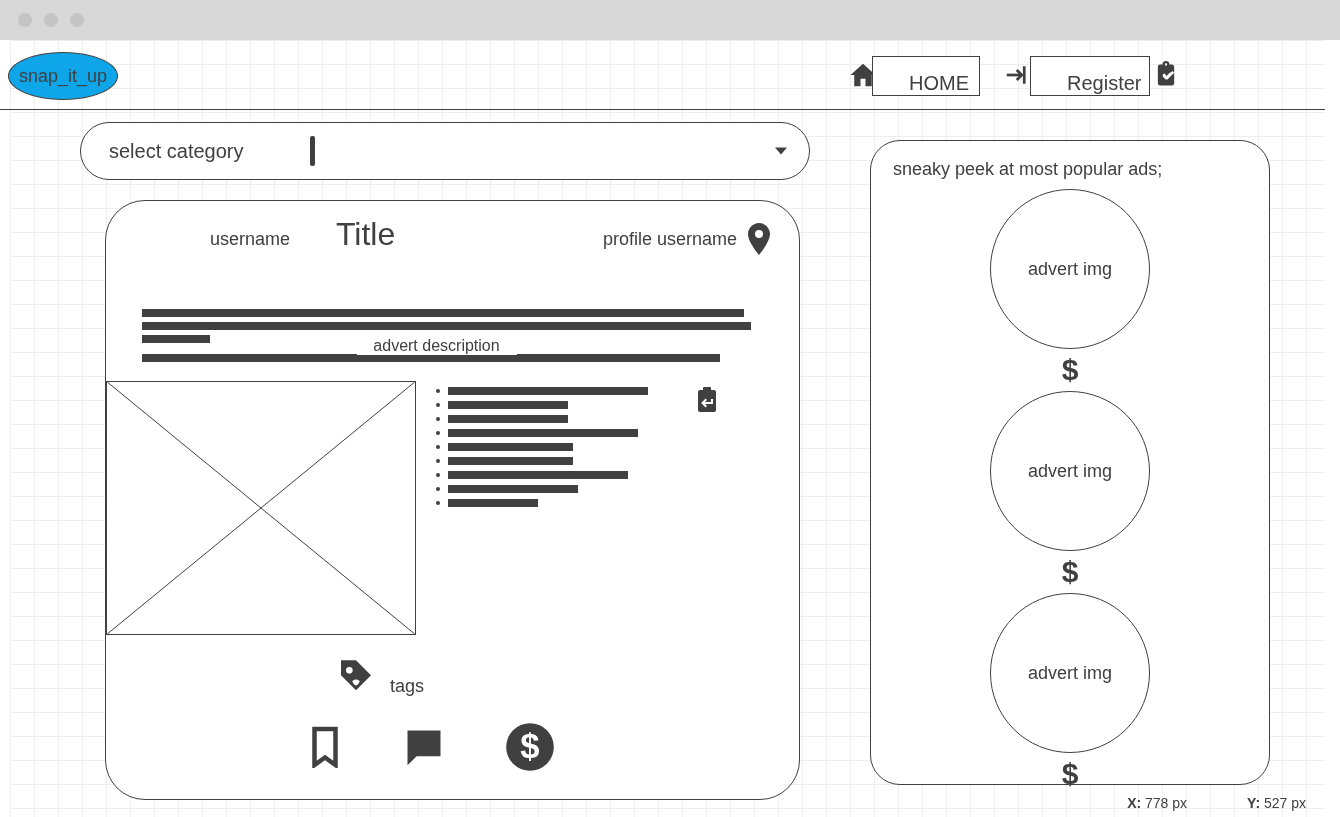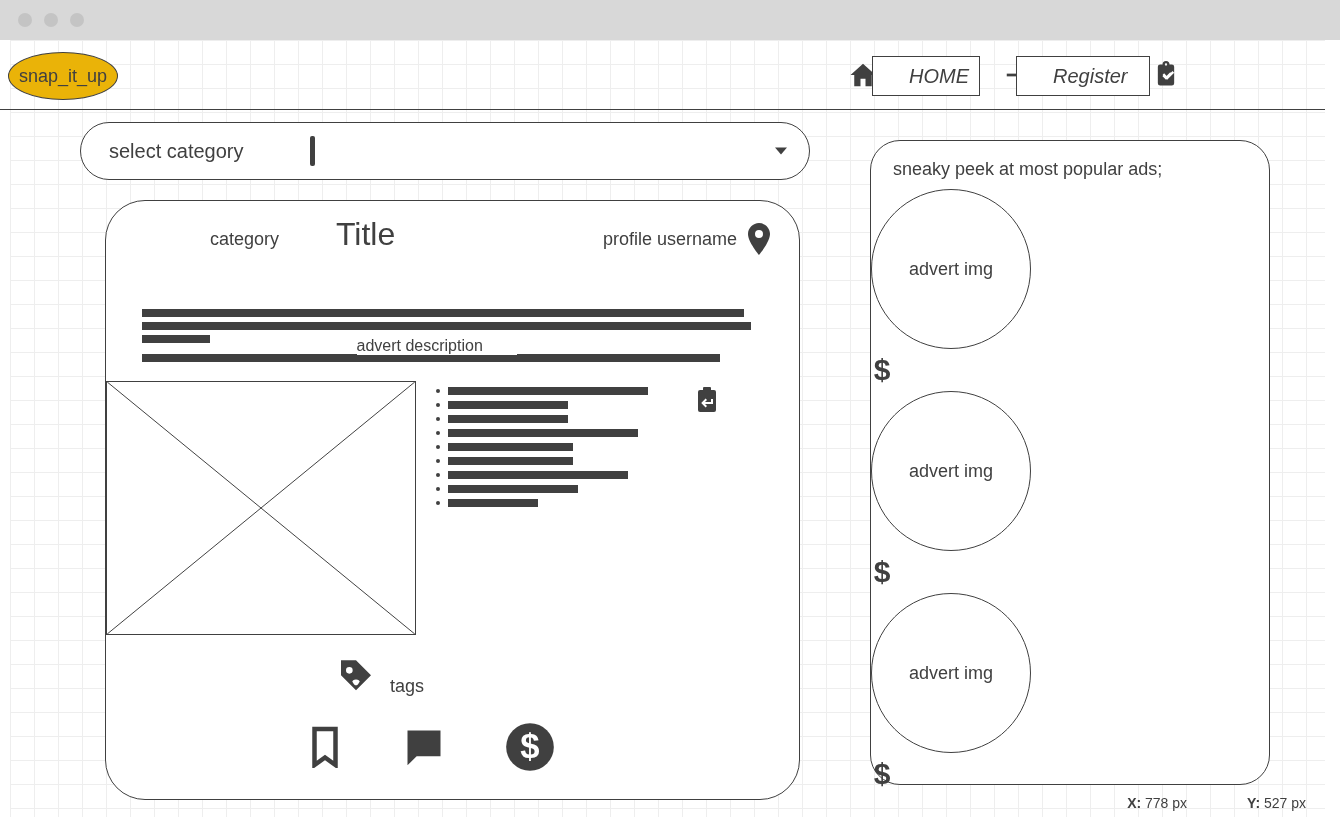--- a/index.html
+++ b/index.html
@@ -45,35 +45,34 @@
   border-bottom: 1.5px solid #404040;
 }
 .logo {
   position: absolute;
   top: 12px; left: 8px;
   width: 110px; height: 48px;
   border: 1.5px solid #404040;
   border-radius: 50%;
   display: flex; align-items: center; justify-content: center;
   font-size: 18px;
-  background: #eab308;
+  background: #0ea5e9;
 }
 .nav-btn {
   position: absolute;
   top: 16px;
   height: 40px;
   border: 1.5px solid #404040;
   background: #fff;
-  display: flex; align-items: center;
+  display: flex; align-items: flex-end;
   font-size: 20px;
   padding: 0 14px 0 36px;
-  font-style: italic;
 }
 .nav-btn.home { right: 345px; width: 108px; }
-.nav-btn.register { right: 175px; width: 134px; }
+.nav-btn.register { right: 175px; width: 120px; }
 .nav-btn.signin { right: 30px; width: 118px; }
 .nav-icon {
   position: absolute;
   top: 18px;
   width: 34px; height: 34px;
   display:flex; align-items:center; justify-content:center;
 }
 .nav-icon.home-i { right: 445px; }
 .nav-icon.reg-i { right: 290px; }
 .nav-icon.sign-i { right: 142px; }
@@ -126,21 +125,21 @@
 }
 .profile-loc {
   position: absolute; top: 28px; right: 62px; font-size: 18px;
 }
 .loc-icon { position: absolute; top: 22px; right: 28px; }
 .desc-block {
   position: absolute; top: 108px; left: 36px; right: 36px;
 }
 .bar { height: 8px; background: #404040; margin-bottom: 5px; }
 .desc-label {
-  position: absolute; top: 28px; left:0; right:0; 
+  position: absolute; top: 28px; left:0; right:0; text-align:center;
   background:#fff; display:inline-block; font-size:16px;
   width: 160px; left: 50%; transform: translateX(-60%);
 }
 .img-box {
   position: absolute; top: 180px; left: 0px;
   width: 310px; height: 254px;
   border: 1.5px solid #404040;
   background: #fff;
 }
 .img-box svg { width:100%; height:100%; }
@@ -168,21 +167,21 @@
   width: 400px; height: 645px;
   border: 1.5px solid #404040;
   border-radius: 30px;
   background:#fff;
 }
 .sidebar-title {
   position:absolute; top:18px; left:22px; font-size:18px;
 }
 .pop-item {
   position:absolute; left:0; right:0;
-  display:flex; flex-direction:column; align-items:flex-start;
+  display:flex; flex-direction:column; align-items:center;
 }
 .pop-item.i1 { top: 48px; }
 .pop-item.i2 { top: 250px; }
 .pop-item.i3 { top: 452px; }
 .pop-circle {
   width: 160px; height: 160px; border: 1.5px solid #404040; border-radius:50%;
   display:flex; align-items:center; justify-content:center;
   font-size:18px;
 }
 .pop-price { margin-top: 6px; }
@@ -244,21 +243,21 @@
     <span class="cat">select category</span>
     <div class="sep"></div>
     <span class="caret">
       <svg width="12" height="12" viewBox="0 0 10 6">
           <path d="M0 0l5 6 5-6z" fill="#404040"></path>
         </svg>
     </span>
   </div>
 
   <div class="advert-card">
-    <div class="username">category</div>
+    <div class="username">username</div>
     <div class="advert-title">Title</div>
     <div class="profile-loc">profile username</div>
     <div class="loc-icon">
       <svg width="24" height="32" viewBox="0 0 24 32" fill="#404040">
           <path d="M12 0C6 0 1 5 1 11c0 8 11 21 11 21s11-13 11-21C23 5 18 0 12 0zm0 15a4 4 0 1 1 0-8 4 4 0 0 1 0 8z"></path>
         </svg>
     </div>
 
     <div class="desc-block">
       <div class="bar" style="width:97%"></div>

